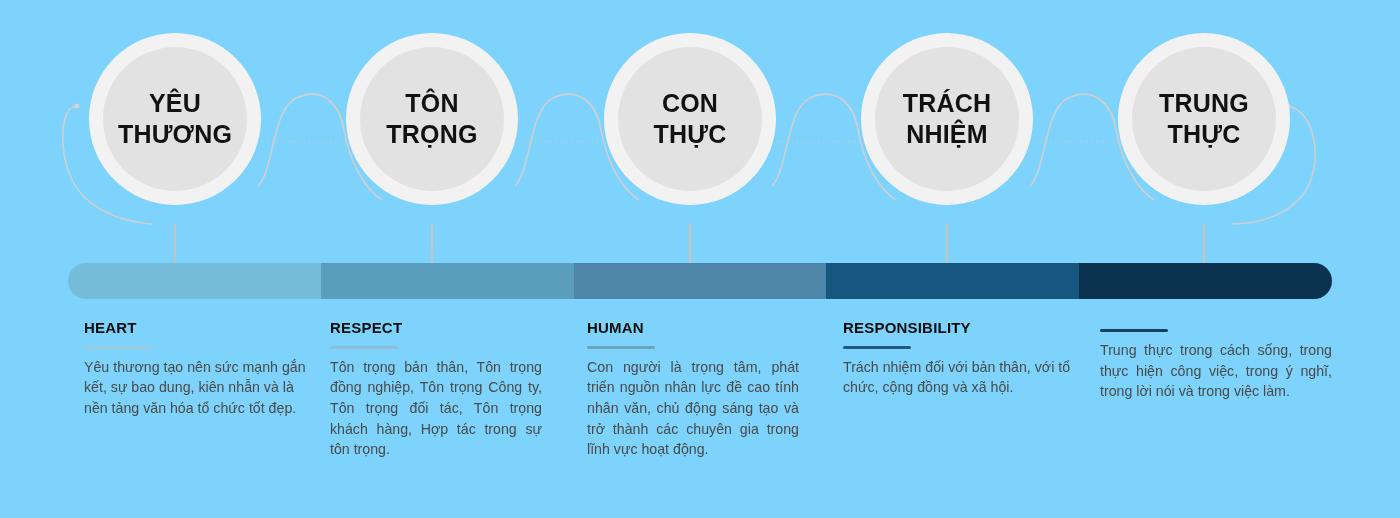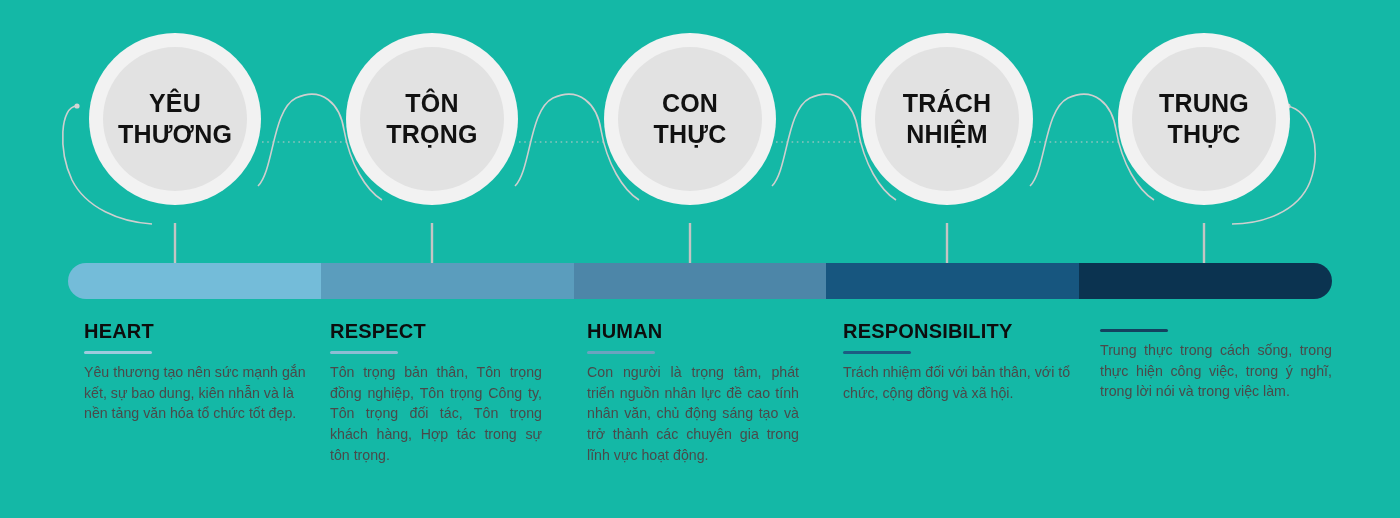--- a/index.html
+++ b/index.html
@@ -6,21 +6,21 @@
   html, body {
     width: 1400px; height: 518px;
     background: #ffffff;
     font-family: "Liberation Sans", sans-serif;
     overflow: hidden;
   }
   #infographic {
     position: relative;
     width: 1400px;
     height: 518px;
-    background: #14b8a6;
+    background: #7dd3fc;
   }
 
   
   #link-layer {
     position: absolute;
     left: 0; top: 0;
     width: 1400px; height: 518px;
     pointer-events: none;
   }
 
@@ -72,21 +72,21 @@
   }
   .bar-seg { height: 36px; flex: 1 1 0; }
 
   
   .col {
     position: absolute;
     top: 320px;
     width: 252px;
   }
   .col-title {
-    font-size: 20px;
+    font-size: 15px;
     font-weight: 700;
     color: #0d0d0d;
     letter-spacing: 0.2px;
     white-space: nowrap;
     line-height: 1.1;
   }
   .col-rule {
     margin-top: 9px;
     width: 68px; height: 3px;
     border-radius: 2px;

